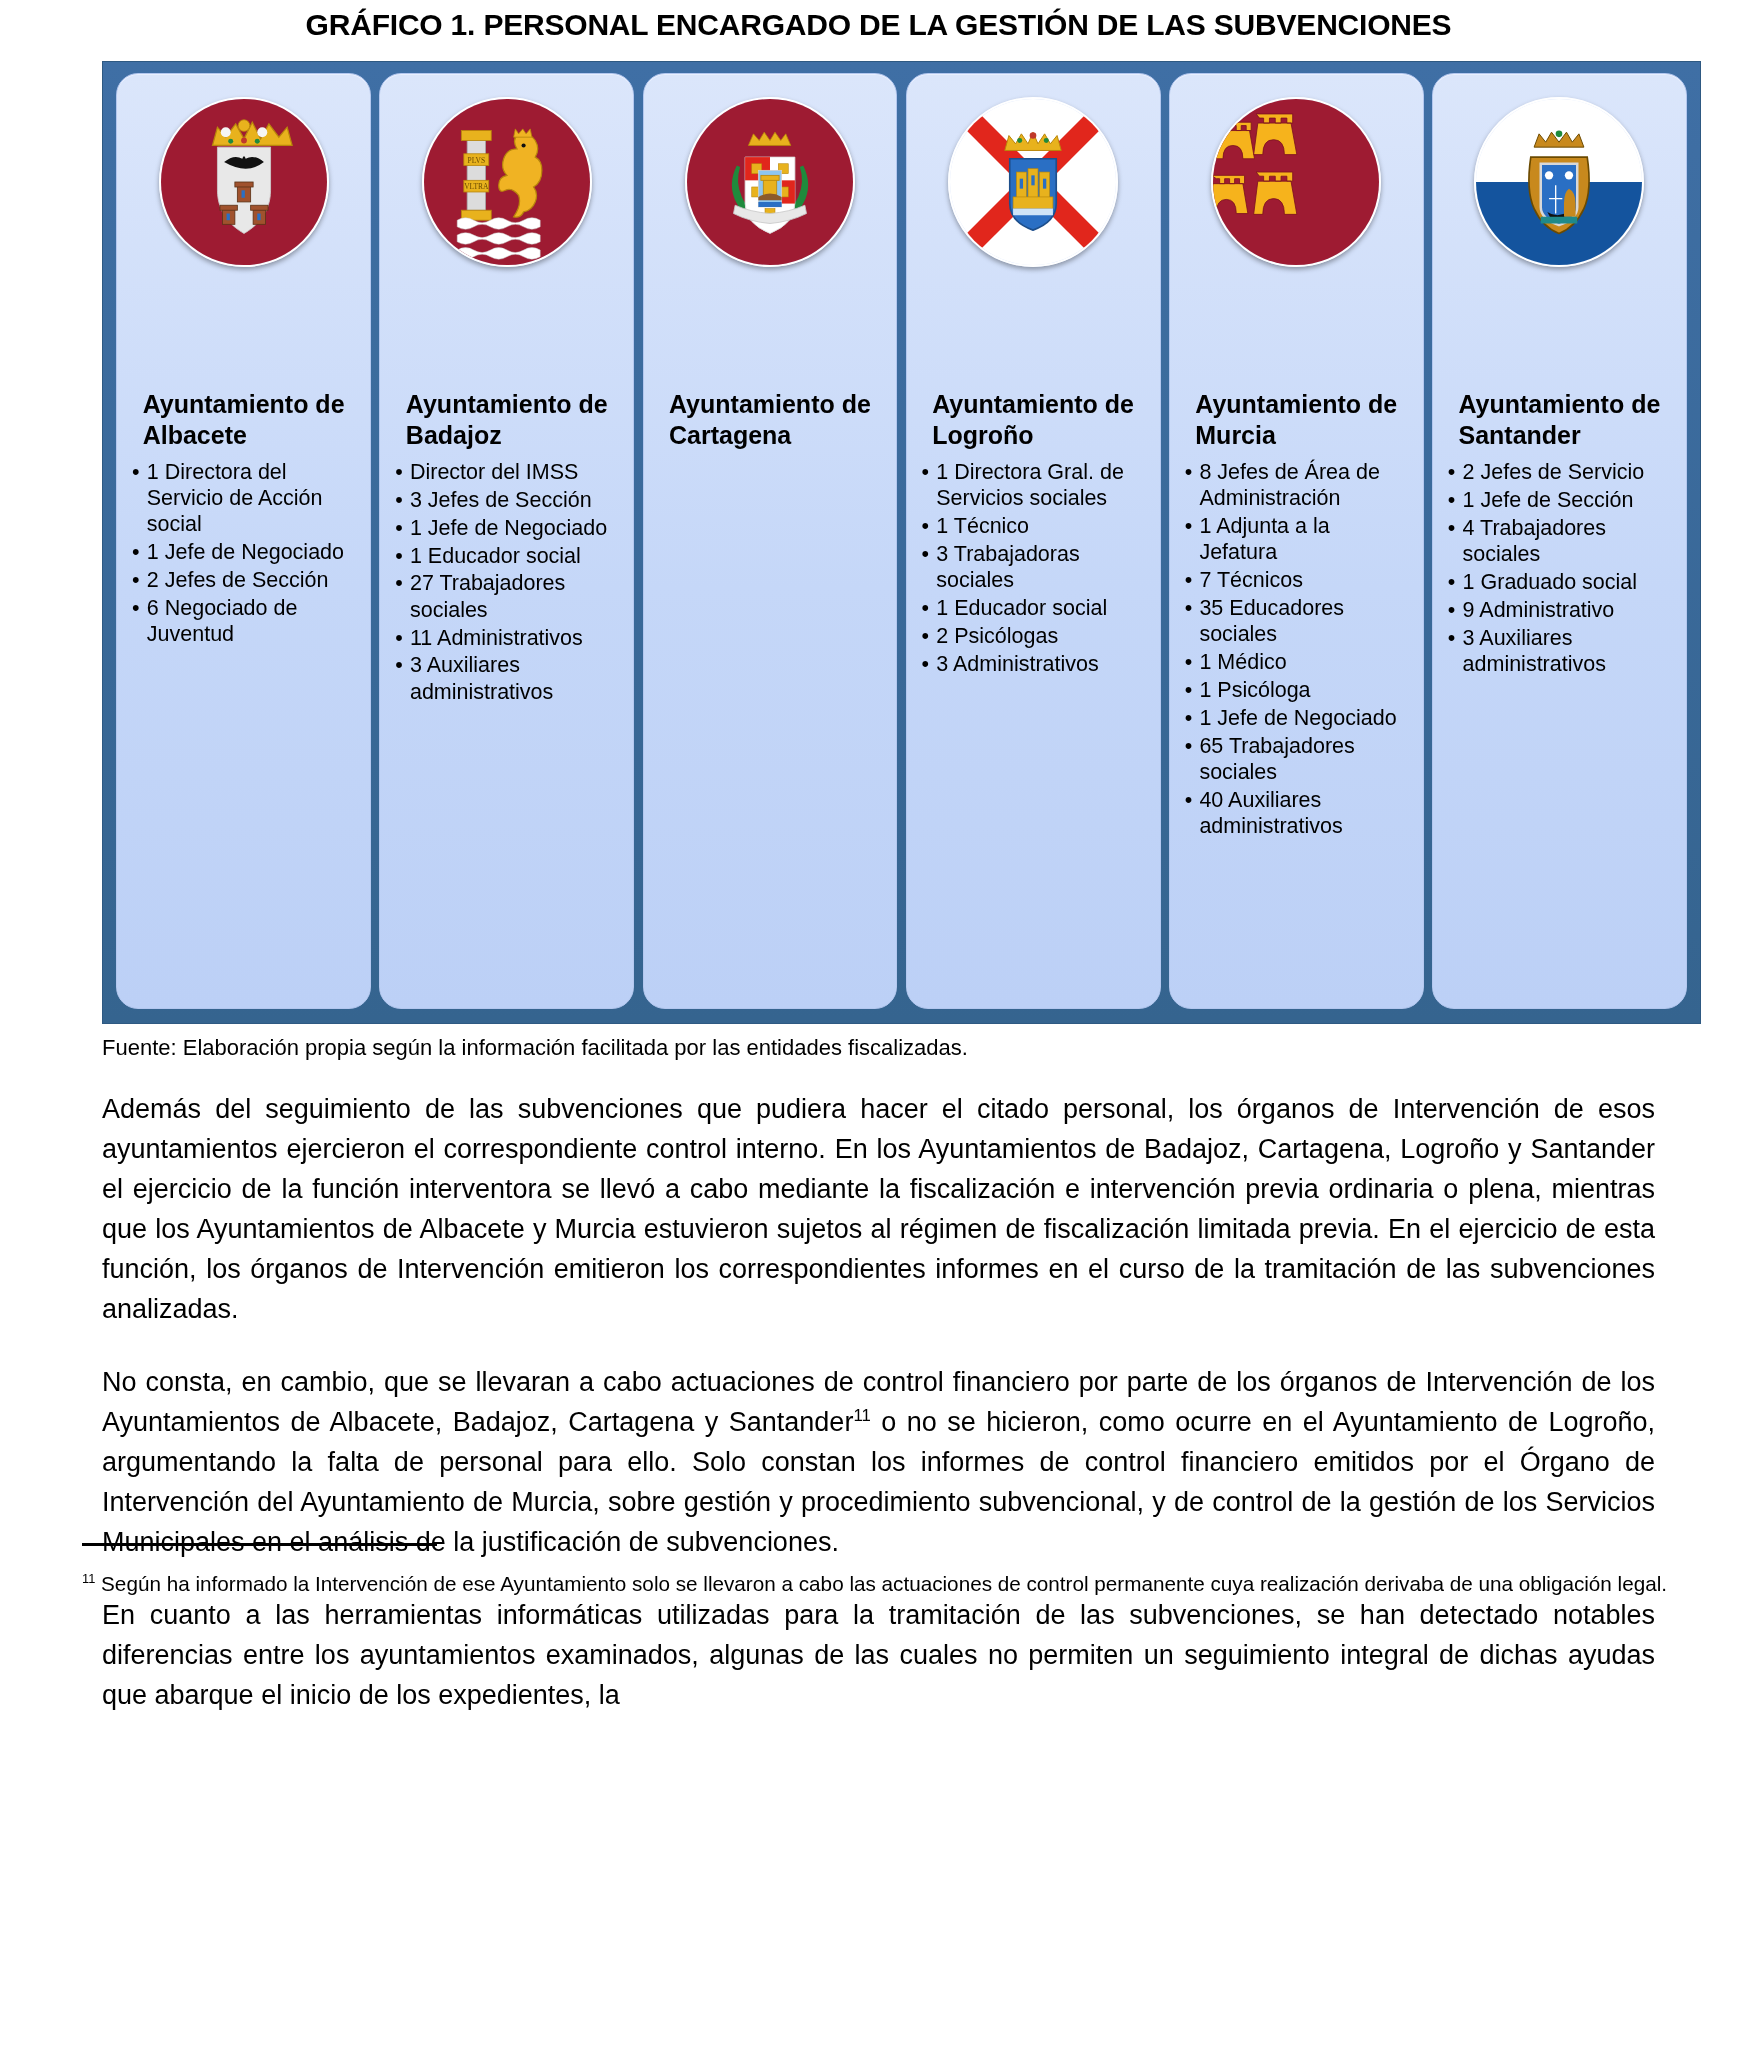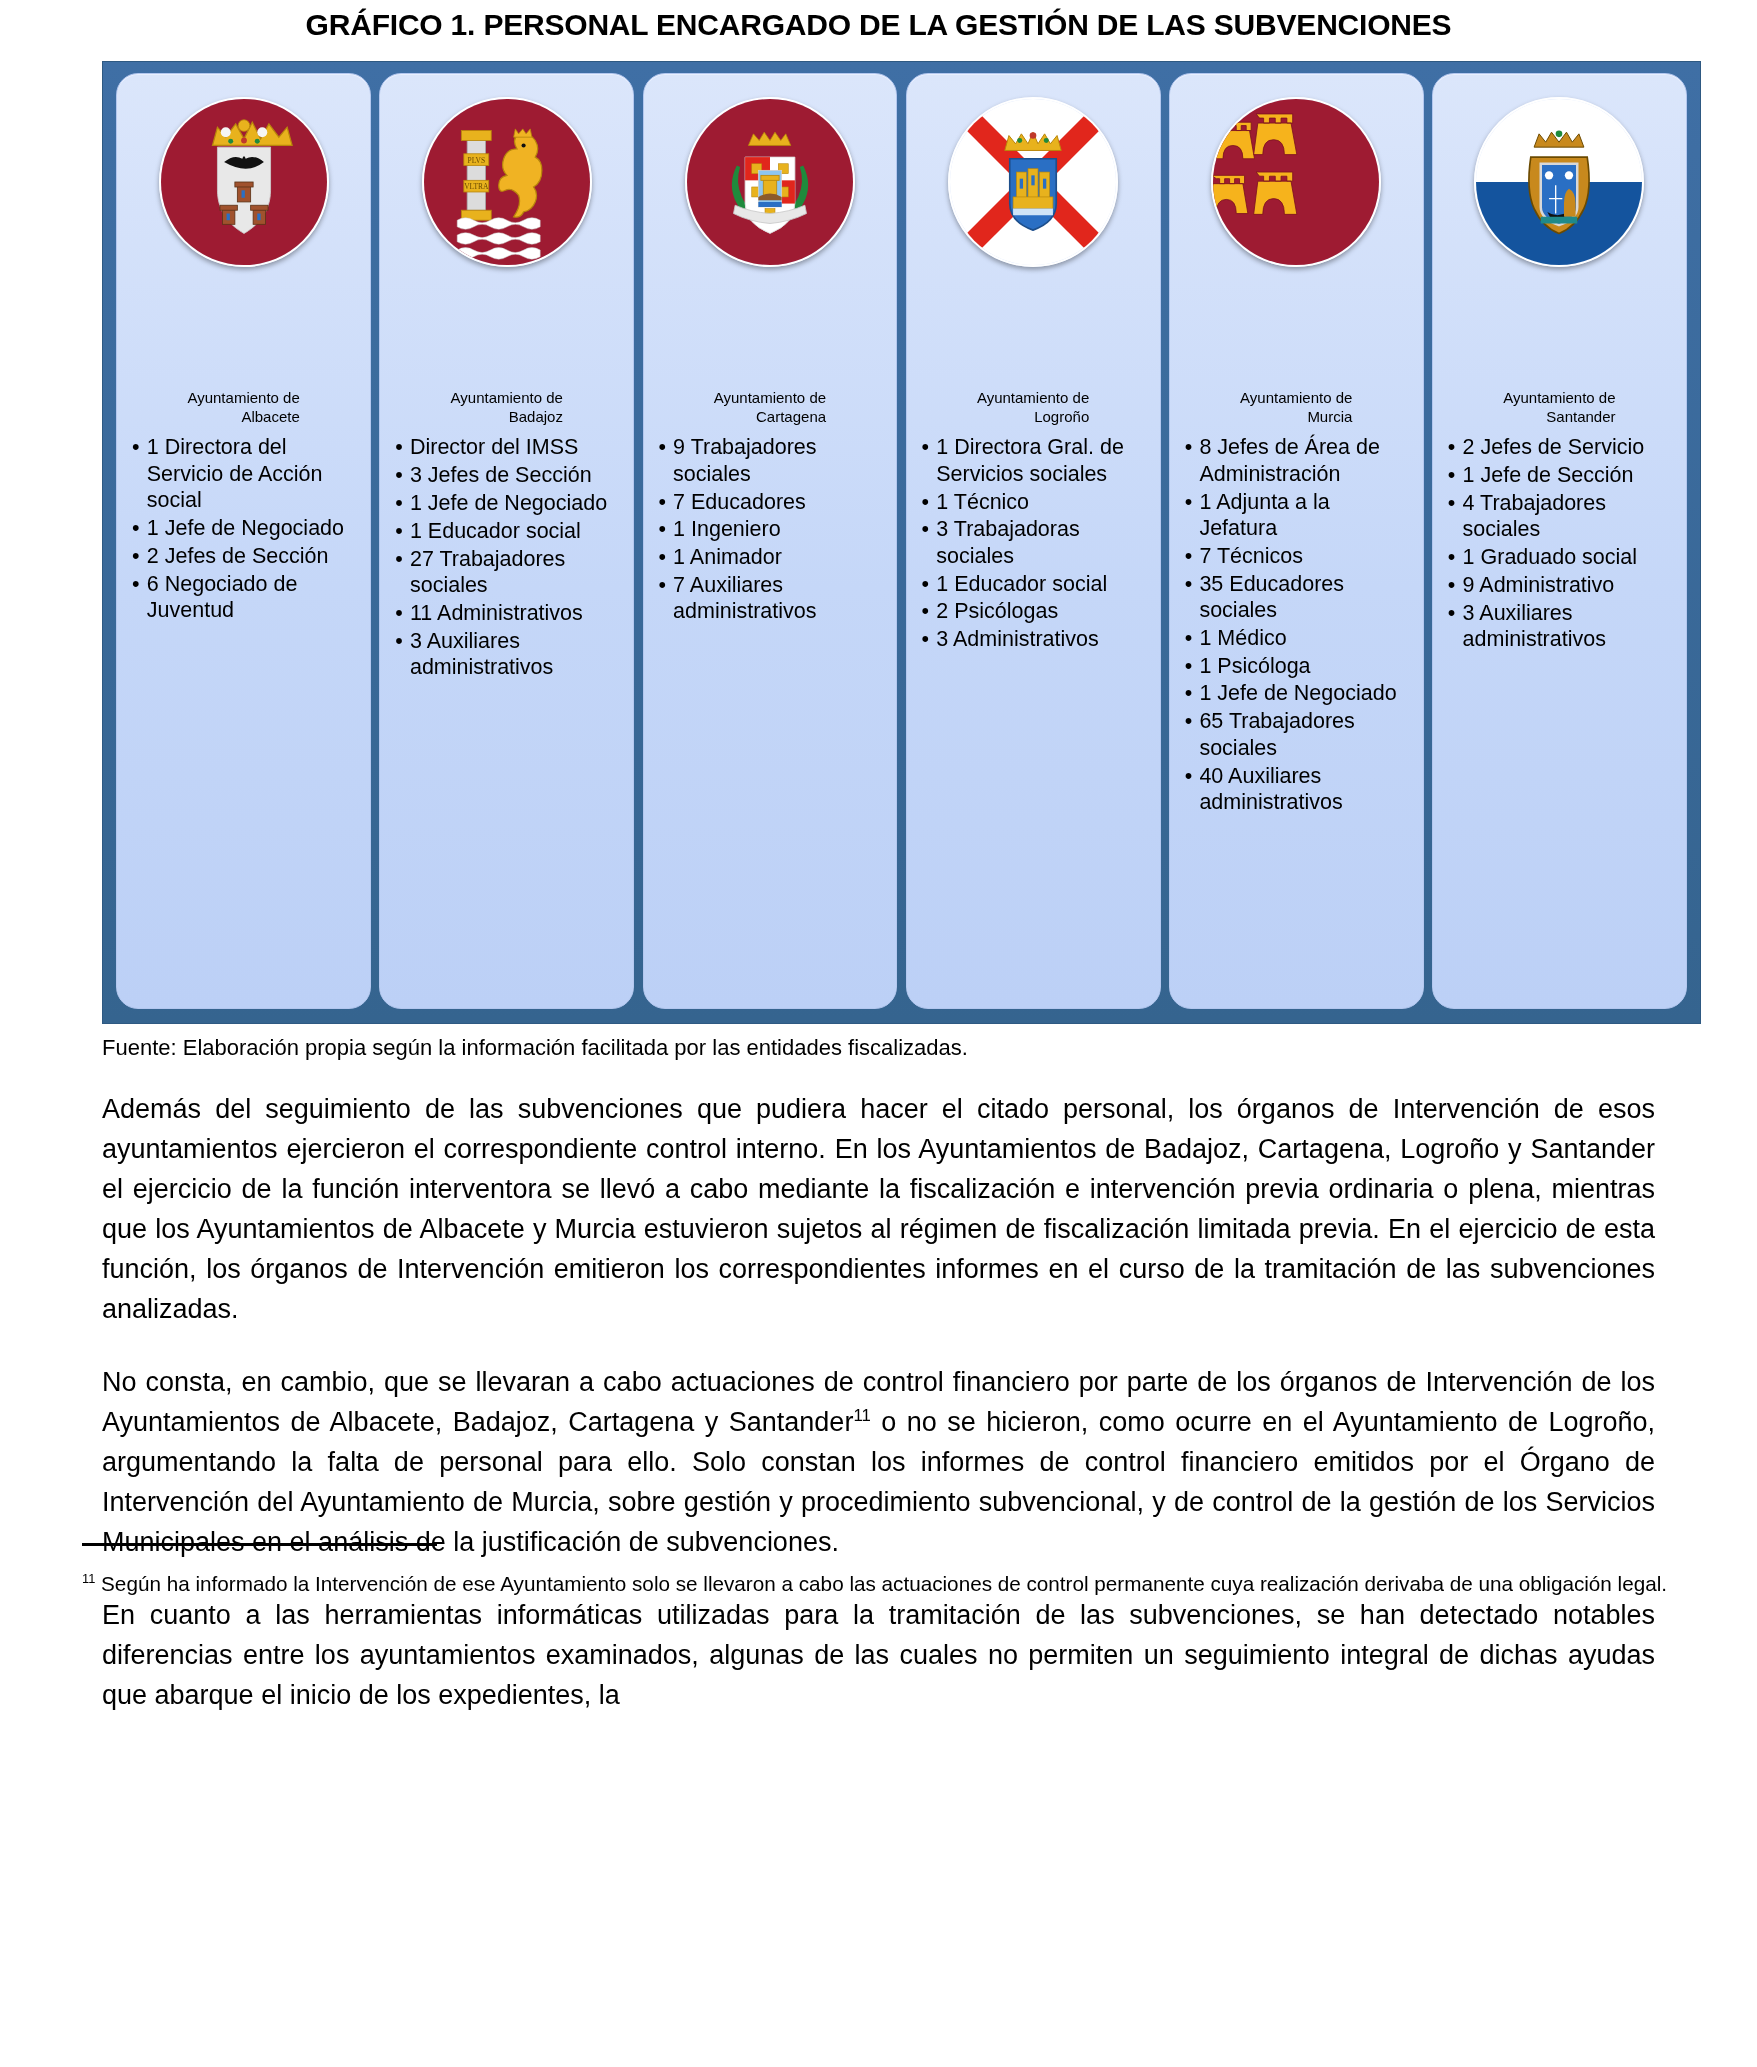--- a/index.html
+++ b/index.html
@@ -73,24 +73,24 @@
     box-shadow: 0 2.5px 5px rgba(0,0,0,0.35);
     border: 2.5px solid #ffffff;
     box-sizing: border-box;
     overflow: hidden;
     flex: 0 0 auto;
   }
   .crest svg { display:block; width:100%; height:100%; }
 
   .col-head {
     margin-top: 122px;
-    font-weight: normal;
-    font-size: 15px;
+    font-weight: bold;
+    font-size: 25px;
     line-height: 1.22;
-    text-align: right;
+    text-align: left;
     white-space: pre-line;
   }
 
   .col-list {
     margin: 8.3px 0 0 0;
     padding: 0;
     list-style: none;
     align-self: stretch;
     font-size: 21.5px;
     line-height: 1.22;
@@ -247,27 +247,20 @@
           <path d="M92 96 h16 v22 h-16 z" fill="#e8b21d" stroke="#b8860b"></path>
           <rect x="89" y="92" width="22" height="6" fill="#e8b21d" stroke="#b8860b"></rect>
           <path d="M86 118 q14 -8 28 0 v4 h-28 z" fill="#8b5a2b"></path>
           <path d="M86 124 h28 v6 h-28 z" fill="#2a6fc4"></path>
           <path d="M74 56 l6 -14 l7 8 l6 -10 l7 10 l6 -10 l7 10 l6 -8 l6 14 z" fill="#e8b21d" stroke="#b8860b"></path>
           <path d="M58 128 q18 8 42 10 q24 -2 42 -10 l2 10 q-20 10 -44 12 q-24 -2 -44 -12 z" fill="#e8e8e8" stroke="#c8c8c8"></path>
         </svg>
       </div>
       <div class="col-head">Ayuntamiento de
 Cartagena</div>
-      <ul class="col-list">
-        <li>9 Trabajadores sociales</li>
-        <li>7 Educadores</li>
-        <li>1 Ingeniero</li>
-        <li>1 Animador</li>
-        <li>7 Auxiliares administrativos</li>
-      </ul>
     </div>
 
     <div class="col">
       <div class="crest">
         <svg viewBox="0 0 200 200">
           <rect width="200" height="200" fill="#ffffff"></rect>
           <path d="M10 28 l18 -18 l162 162 l-18 18 z" fill="#e1261c"></path>
           <path d="M190 28 l-18 -18 l-162 162 l18 18 z" fill="#e1261c"></path>
           <path d="M72 72 h56 v54 q0 22 -28 32 q-28 -10 -28 -32 z" fill="#2a6fc4" stroke="#1d4f8c" stroke-width="2"></path>
           <path d="M66 62 l5 -18 l8 10 l7 -12 l8 12 l6 -14 l6 14 l8 -12 l7 12 l8 -10 l5 18 z" fill="#e8b21d" stroke="#b8860b" stroke-width="1.2"></path>

